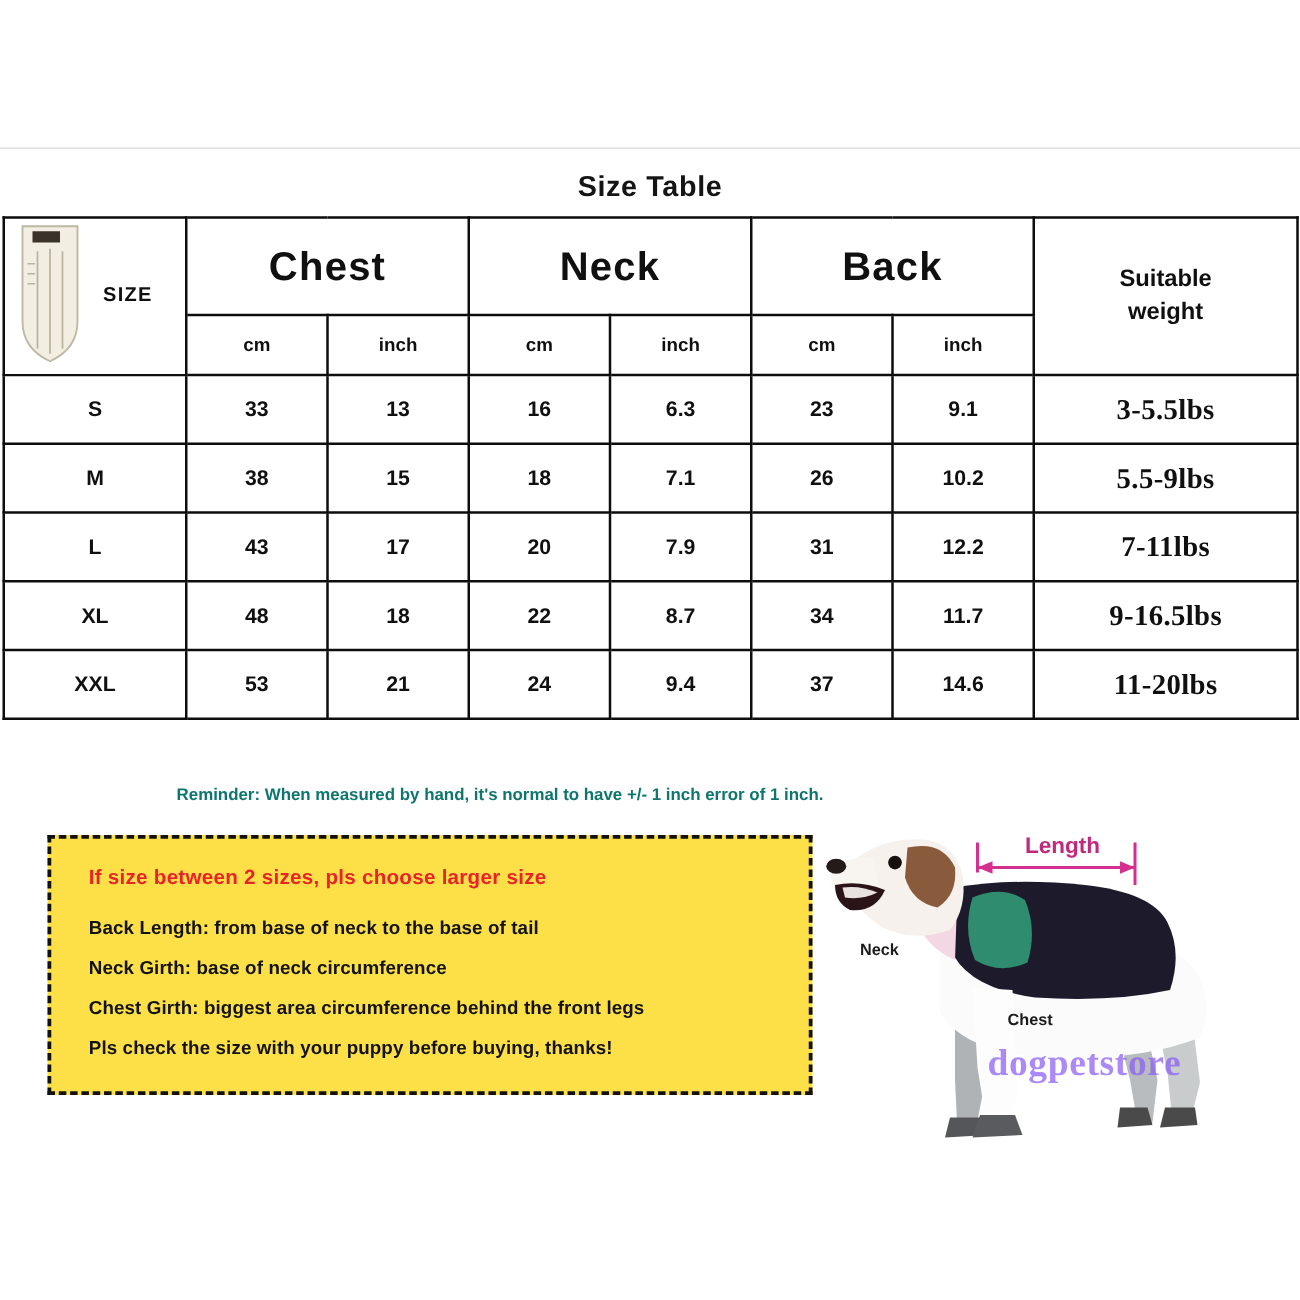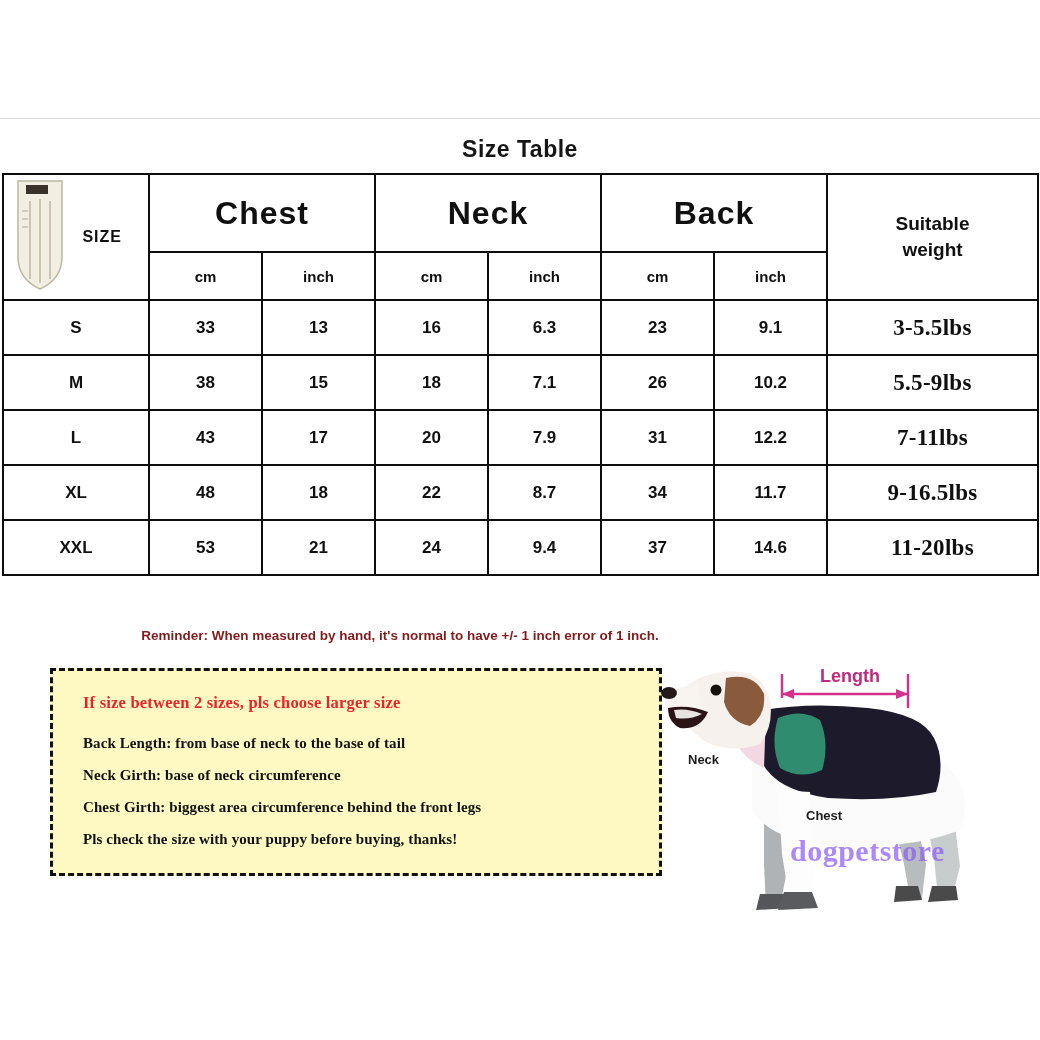--- a/index.html
+++ b/index.html
@@ -72,31 +72,30 @@
   }
   .tape-lbl{
     position:absolute;right:26px;top:50%;transform:translateY(-50%);
     font-size:16px;font-weight:700;letter-spacing:1px;
   }
 
   
   .reminder{
     position:absolute;left:0;top:628px;width:800px;
     text-align:center;
-    font-size:13.5px;font-weight:700;color:#7f1d1d;
+    font-size:13.5px;font-weight:700;color:#0f766e;
   }
 
   
   .notebox{
-    position:absolute;left:50px;top:668px;width:612px;height:208px;
+    position:absolute;left:38px;top:668px;width:612px;height:208px;
     border:3px dashed #111;
-    background:#fef9c3;
+    background:#fde047;
     box-sizing:border-box;
     padding:22px 28px 0 30px;
-    font-family:Liberation Serif, serif;
   }
   .note-red{
     color:#e8232a;
     font-size:16.5px;font-weight:700;
     margin-bottom:22px;
     letter-spacing:.2px;
   }
   .note-line{
     font-size:15px;font-weight:700;color:#121212;
     margin-bottom:15px;letter-spacing:.1px;

